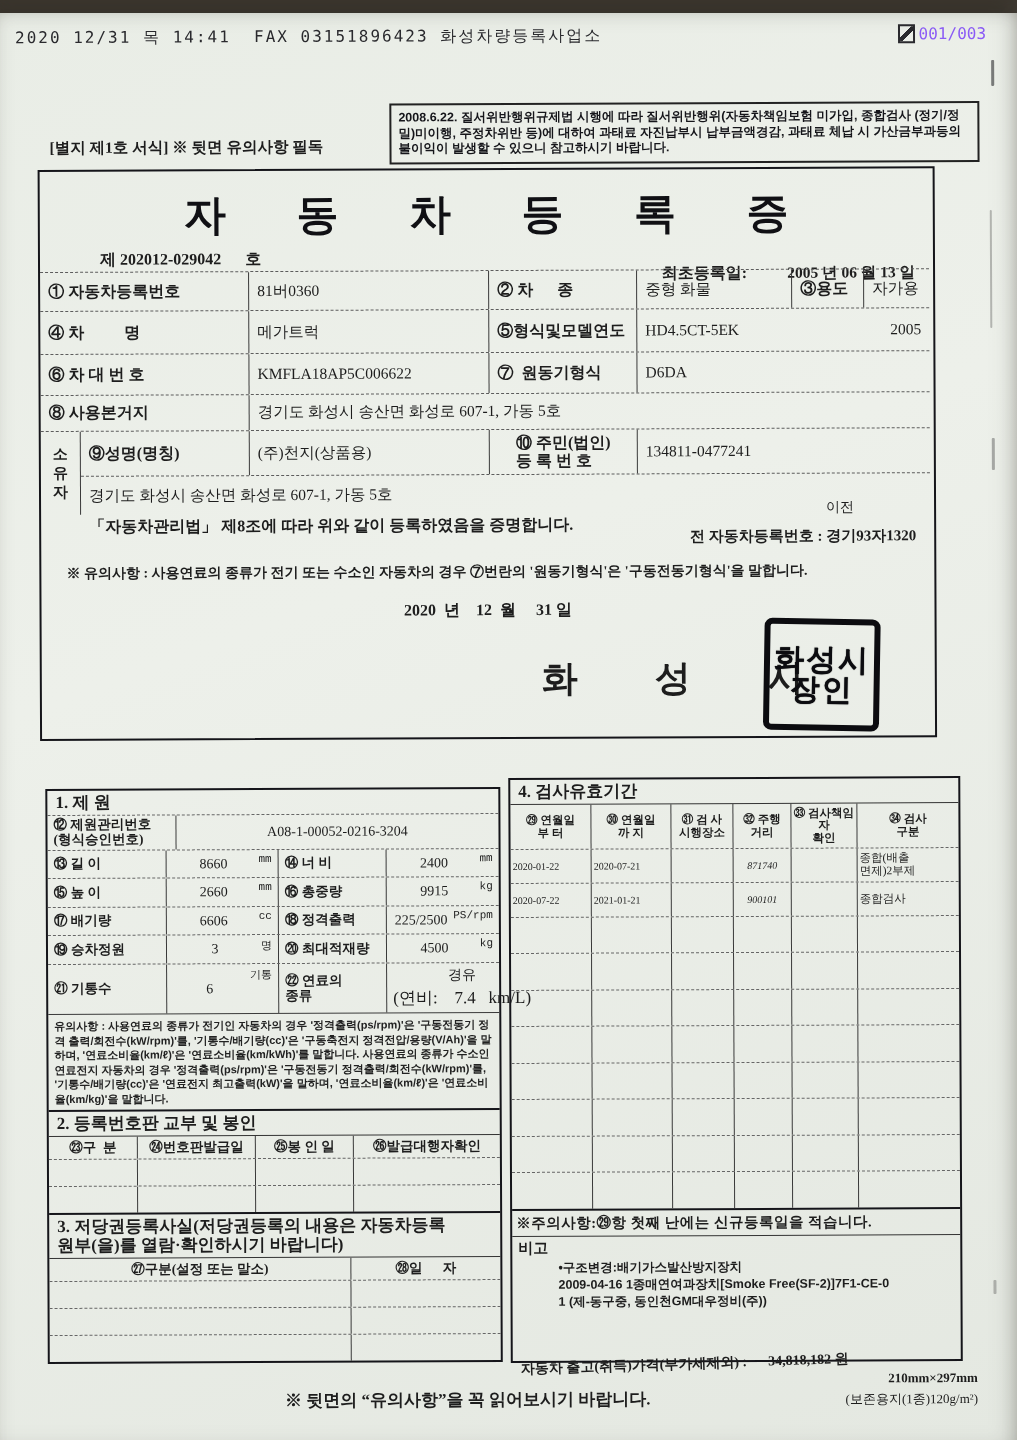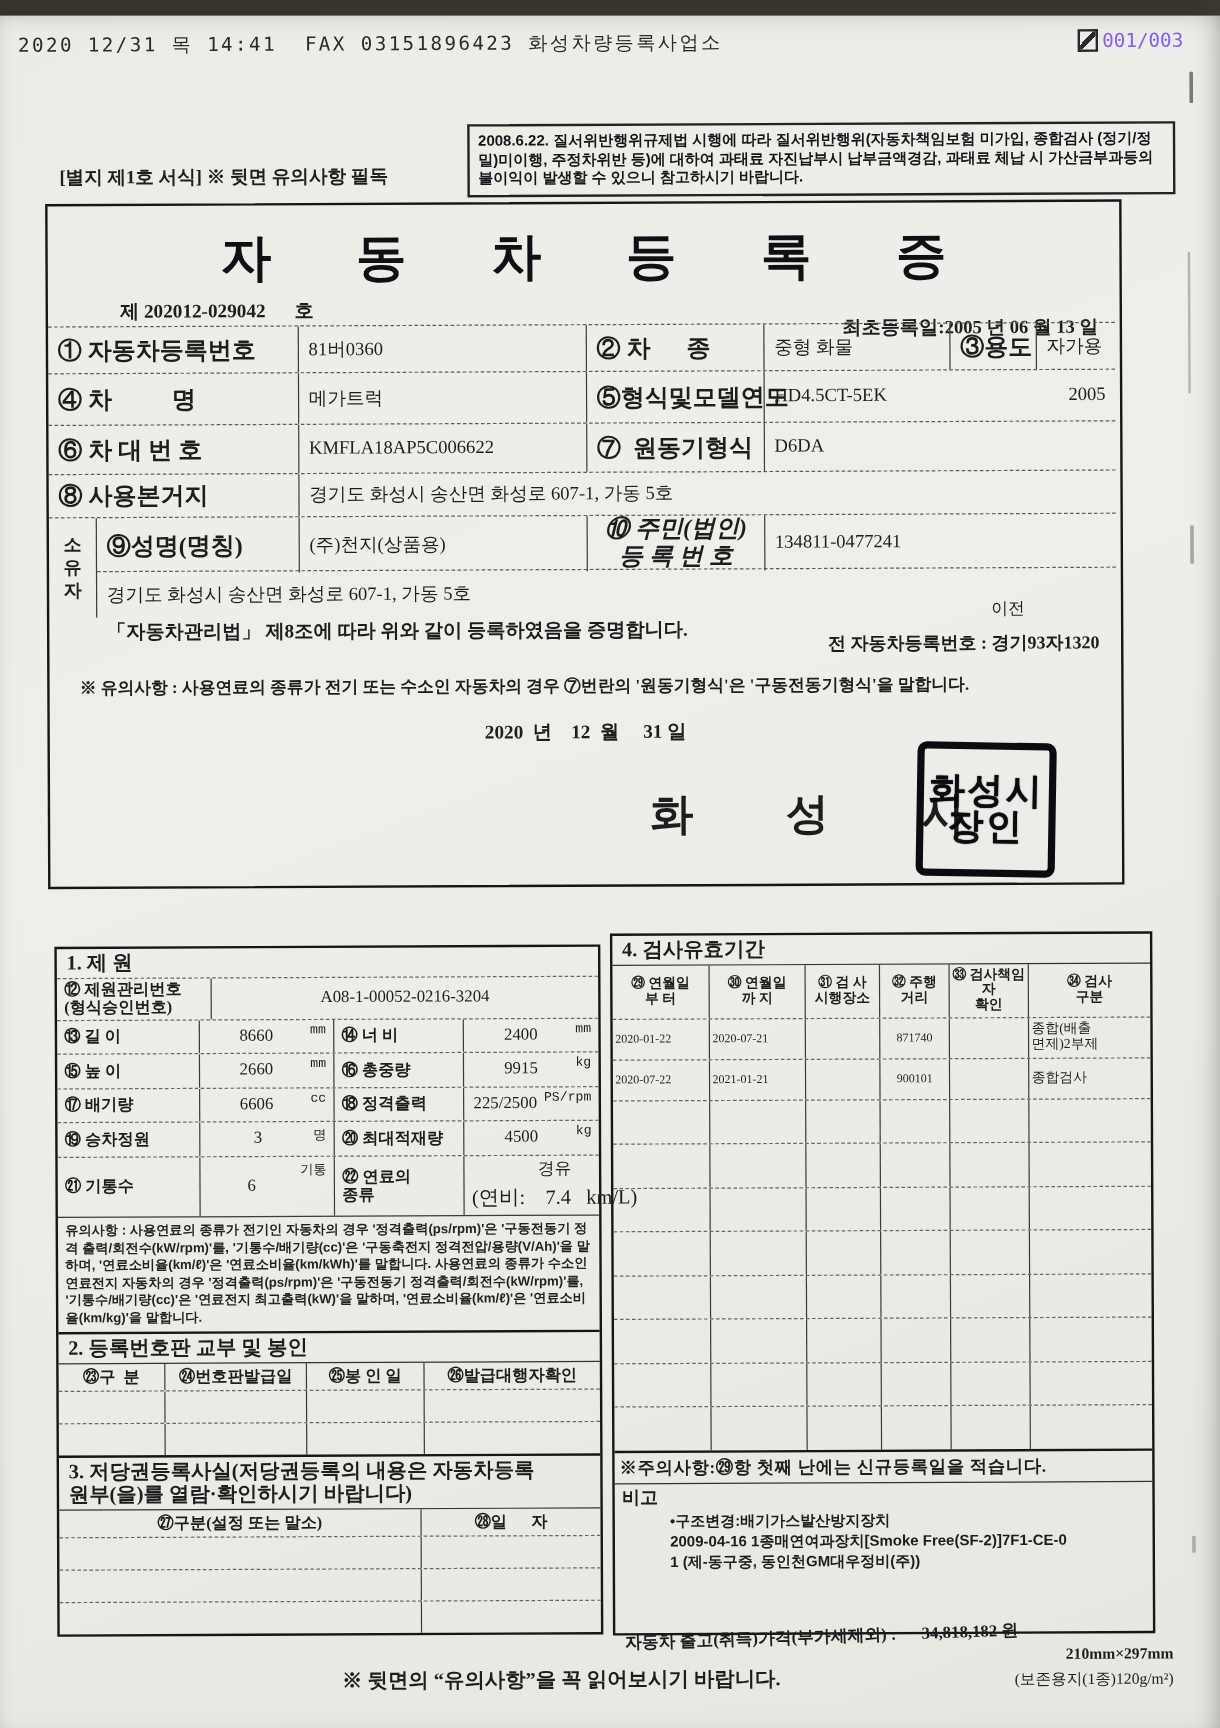--- a/index.html
+++ b/index.html
@@ -25,28 +25,28 @@
   .noticebox{position:absolute;left:392px;top:103px;width:572px;border:2px solid #222;
     padding:5px 7px;font-size:12.5px;font-weight:700;line-height:1.25;
     font-family:"Liberation Sans",sans-serif;color:#15151a;}
   .formlabel{position:absolute;left:52px;top:136px;font-size:15.5px;font-weight:700;white-space:pre;}
 
   .certbox{position:absolute;left:40px;top:168px;width:893px;height:567px;border:2px solid #15151a;background:transparent;}
   .certtitle{position:absolute;left:0;top:16px;width:100%;text-align:center;
     font-size:42px;font-weight:700;letter-spacing:30px;text-indent:30px;color:#101014;}
   .docline{position:absolute;left:60px;top:78px;font-size:16px;font-weight:700;white-space:pre;}
   .firstreg{position:absolute;right:18px;top:76px;font-size:16px;font-weight:700;white-space:pre;}
-  .firstreg .val{}
+  .firstreg .val{margin-left:40px;}
 
   .ctable{position:absolute;left:0px;top:100px;width:889px;}
   .crow{display:grid;border-top:1px dashed #5c5c5c;align-items:center;}
   .crow>div{height:100%;display:flex;align-items:center;padding:0 8px;box-sizing:border-box;}
   .crow>div+div{border-left:1px solid #3a3a3a;}
   .nobl{border-left:none !important;}
-  .lbl{font-weight:700;font-size:20px;white-space:pre;}
+  .lbl{font-weight:700;font-size:16px;white-space:pre;}
   .val{font-size:15.5px;white-space:pre;}
   .r1{grid-template-columns:208px 240px 148px 155px 72px 66px;height:38px;}
   .r2{grid-template-columns:208px 240px 148px 293px;height:42px;}
   .r3{grid-template-columns:208px 240px 148px 293px;height:40px;}
   .r4{grid-template-columns:208px 681px;height:35px;}
   .owner{display:grid;grid-template-columns:40px 849px;border-top:1px dashed #5c5c5c;}
   .ownerlbl{display:flex;flex-direction:column;justify-content:space-around;align-items:center;
     font-weight:700;font-size:15px;padding:4px 0;border-right:1px solid #3a3a3a;}
   .or1{grid-template-columns:168px 240px 148px 293px;height:44px;border-top:none;}
   .or2{grid-template-columns:168px 681px;height:38px;}
@@ -98,21 +98,21 @@
   .insp-head{display:grid;grid-template-columns:80px 80px 62px 58px 66px 1fr;border-top:1px solid #333;height:44px;}
   .insp-head>div{font-weight:700;font-size:11.5px;display:flex;align-items:center;justify-content:center;
     text-align:center;white-space:pre-line;line-height:1.1;padding:1px;}
   .insp-head>div+div{border-left:1px solid #3a3a3a;}
   .insp-row{display:grid;grid-template-columns:80px 80px 62px 58px 66px 1fr;border-top:1px dashed #666;}
   .insp-row>div{display:flex;align-items:center;padding:0 2px;font-size:10px;white-space:pre-line;line-height:1.1;box-sizing:border-box;}
   .insp-row>div+div{border-left:1px solid #3a3a3a;}
   .insp-data{height:33px;}
   .insp-empty{flex:1;display:flex;flex-direction:column;}
   .insp-empty>.insp-row{flex:1;}
-  .dist{justify-content:center !important;}
+  .dist{justify-content:center !important;font-style:italic;}
   .kind{font-size:11.5px !important;}
   .inspnote{border-top:2px solid #15151a;font-size:14.5px;font-weight:700;padding:3px 4px;letter-spacing:.5px;}
   .remarklbl{border-top:1px solid #333;font-size:15px;font-weight:700;padding:2px 6px;height:120px;}
   .remarks{padding:2px 6px 2px 40px;font-size:12.5px;font-weight:600;line-height:1.35;white-space:pre-line;
     font-family:"Liberation Sans",sans-serif;}
 
   .pricenote{position:absolute;left:518px;top:1356px;font-size:14px;font-weight:700;transform:rotate(-1.6deg);white-space:pre;}
   .papersize{position:absolute;right:42px;top:1372px;font-size:13px;font-weight:600;}
   .paperspec{position:absolute;right:42px;top:1392px;font-size:13px;}
   .readnote{position:absolute;left:282px;top:1388px;font-size:17px;font-weight:700;}
@@ -167,21 +167,21 @@
         <div class="val">경기도 화성시 송산면 화성로 607-1, 가동 5호</div>
       </div>
       <div class="owner">
         <div class="ownerlbl" style="white-space:pre-line;">소
 유
 자</div>
         <div>
           <div class="crow or1">
             <div class="lbl nobl">⑨성명(명칭)</div>
             <div class="val">(주)천지(상품용)</div>
-            <div class="lbl" style="white-space:pre-line;text-align:center;justify-content:center;line-height:1.15;font-style:italic;">⑩ 주민(법인)
+            <div class="lbl" style="white-space:pre-line;justify-content:center;line-height:1.15;">⑩ 주민(법인)
 등 록 번 호</div>
             <div class="val">134811-0477241</div>
           </div>
           <div class="crow or2">
             <div class="val">경기도 화성시 송산면 화성로 607-1, 가동 5호</div>
           </div>
         </div>
       </div>
     </div>
 

